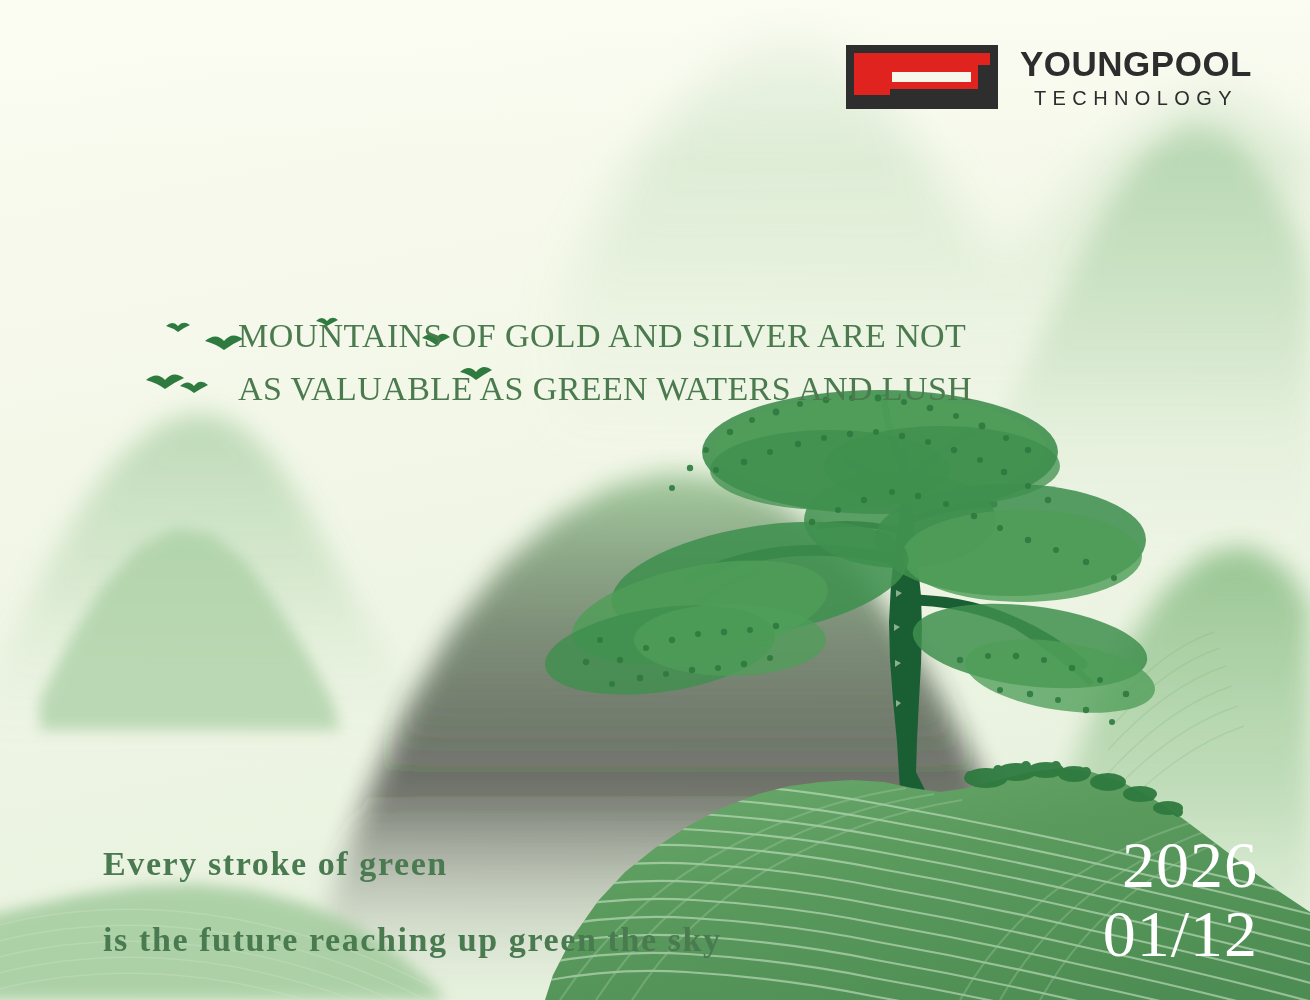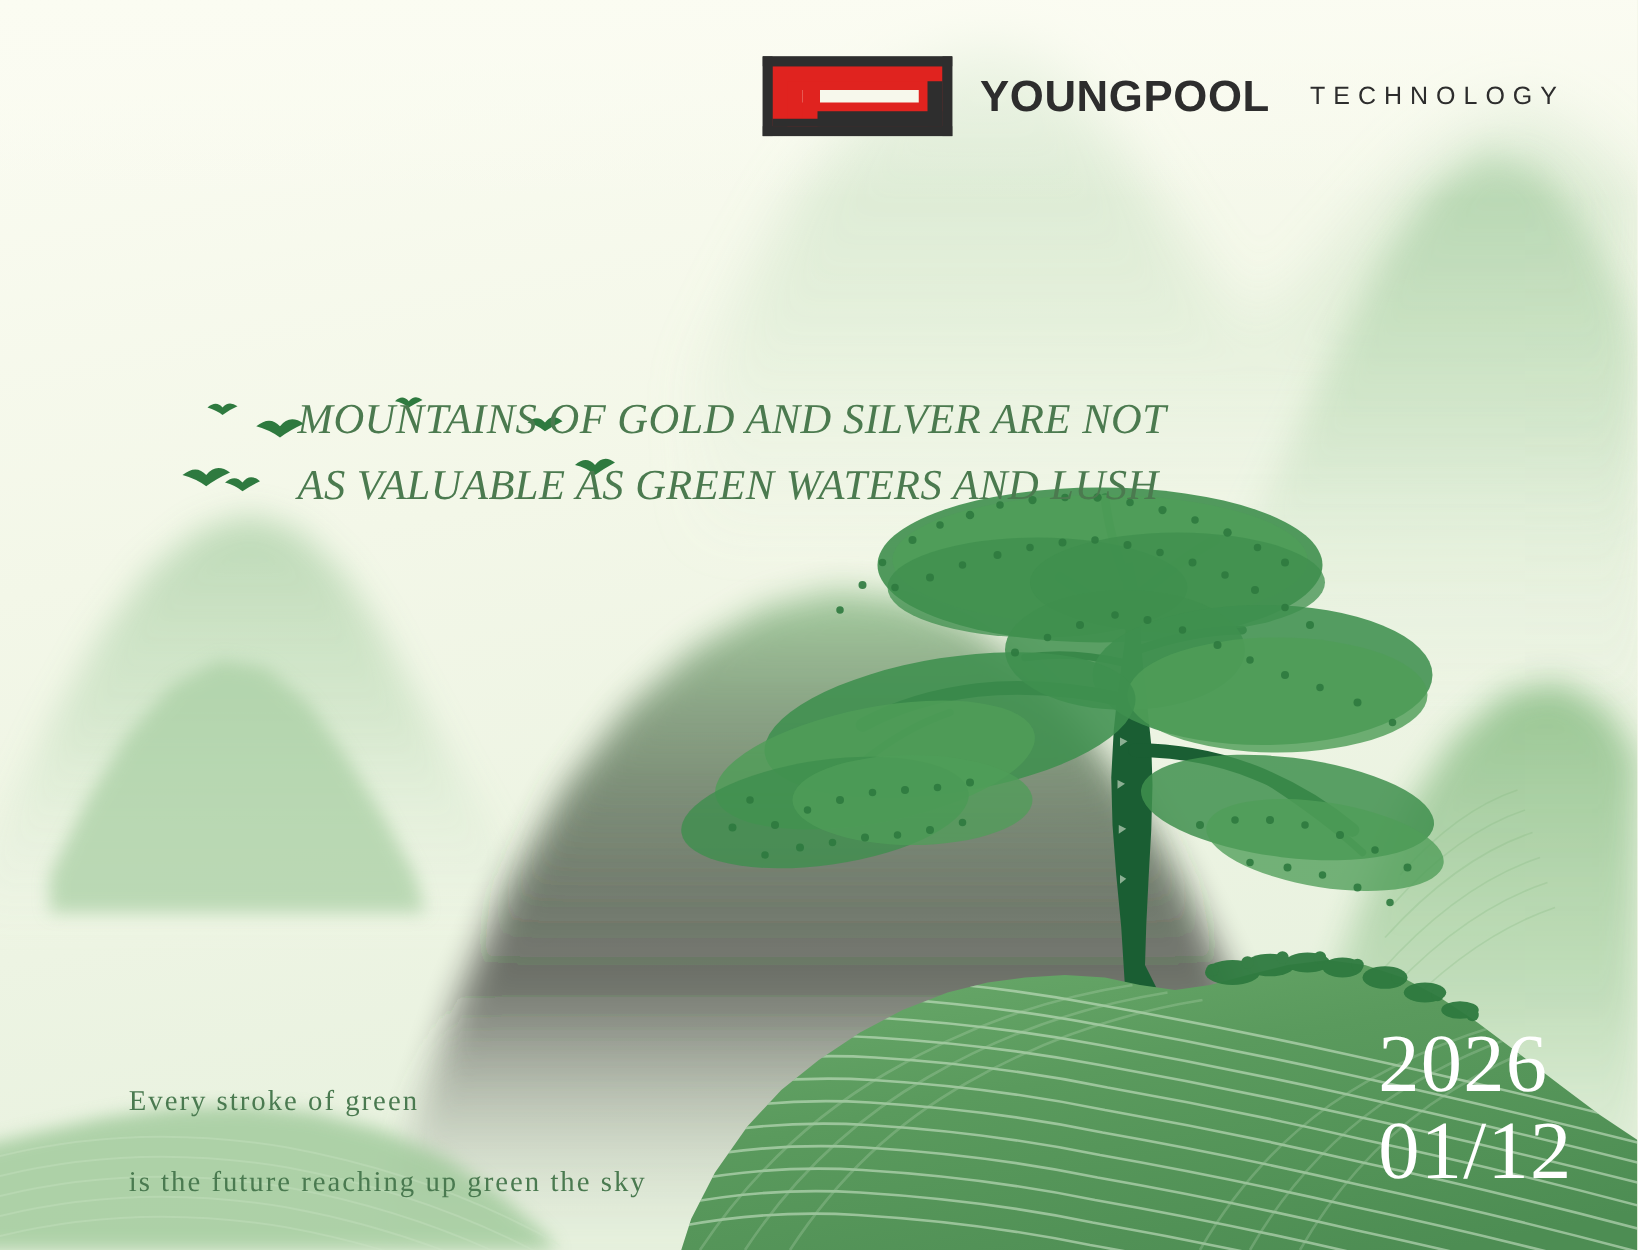--- a/index.html
+++ b/index.html
@@ -18,21 +18,21 @@
   .scene{ position:absolute; inset:0; }
   .scene svg{ position:absolute; inset:0; width:1310px; height:1000px; display:block; }
 
   
   .logo{
     position:absolute; top:45px; right:58px;
     display:flex; align-items:center; gap:22px;
     z-index:40;
   }
   .logo-mark{ width:152px; height:64px; display:block; }
-  .logo-words{ display:flex; flex-direction:row; line-height:1;gap:32px; }
+  .logo-words{ display:flex; flex-direction:column; line-height:1; }
   .logo-name{
     font-family:"Liberation Sans", sans-serif;
     font-weight:bold; font-size:35px; letter-spacing:0.5px;
     color:#2d2d2d;
   }
   .logo-sub{
     font-family:"Liberation Sans", sans-serif;
     font-size:20px; letter-spacing:6.4px; color:#2d2d2d;
     margin-top:7px; text-align:center;
   }
@@ -47,43 +47,43 @@
     white-space:nowrap;
   }
 
   .subhead{
     position:absolute; left:238px; top:309px;
     width:820px;
     font-size:34px; line-height:1.56;
     letter-spacing:0.4px;
     color:#4b7a4f;
     z-index:35;
-    font-style:italic;
   }
   .subhead span{ display:block; white-space:nowrap; }
 
   
   .tagline{
     position:absolute; left:103px; bottom:42px;
     color:#4a7a50;
     z-index:35;
   }
   .tagline span{
     display:block;
-    font-size:23px;
+    font-size:34px;
     letter-spacing:1.6px;
     line-height:1.05;
+    font-weight:bold;
   }
   .tagline span.l1{ margin-bottom:41px; }
 
   
   .date{
-    position:absolute; right:52px; bottom:48px;
+    position:absolute; right:52px; bottom:35px;
     color:#ffffff;
-    text-align:left;
+    text-align:right;
     z-index:36;
     line-height:0.96;
   }
   .date span{ display:block; font-size:66px; letter-spacing:1px; }
   .date span.yy{ margin-bottom:5px; }
 </style>
 </head>
 <body>
 
 <div class="poster">

